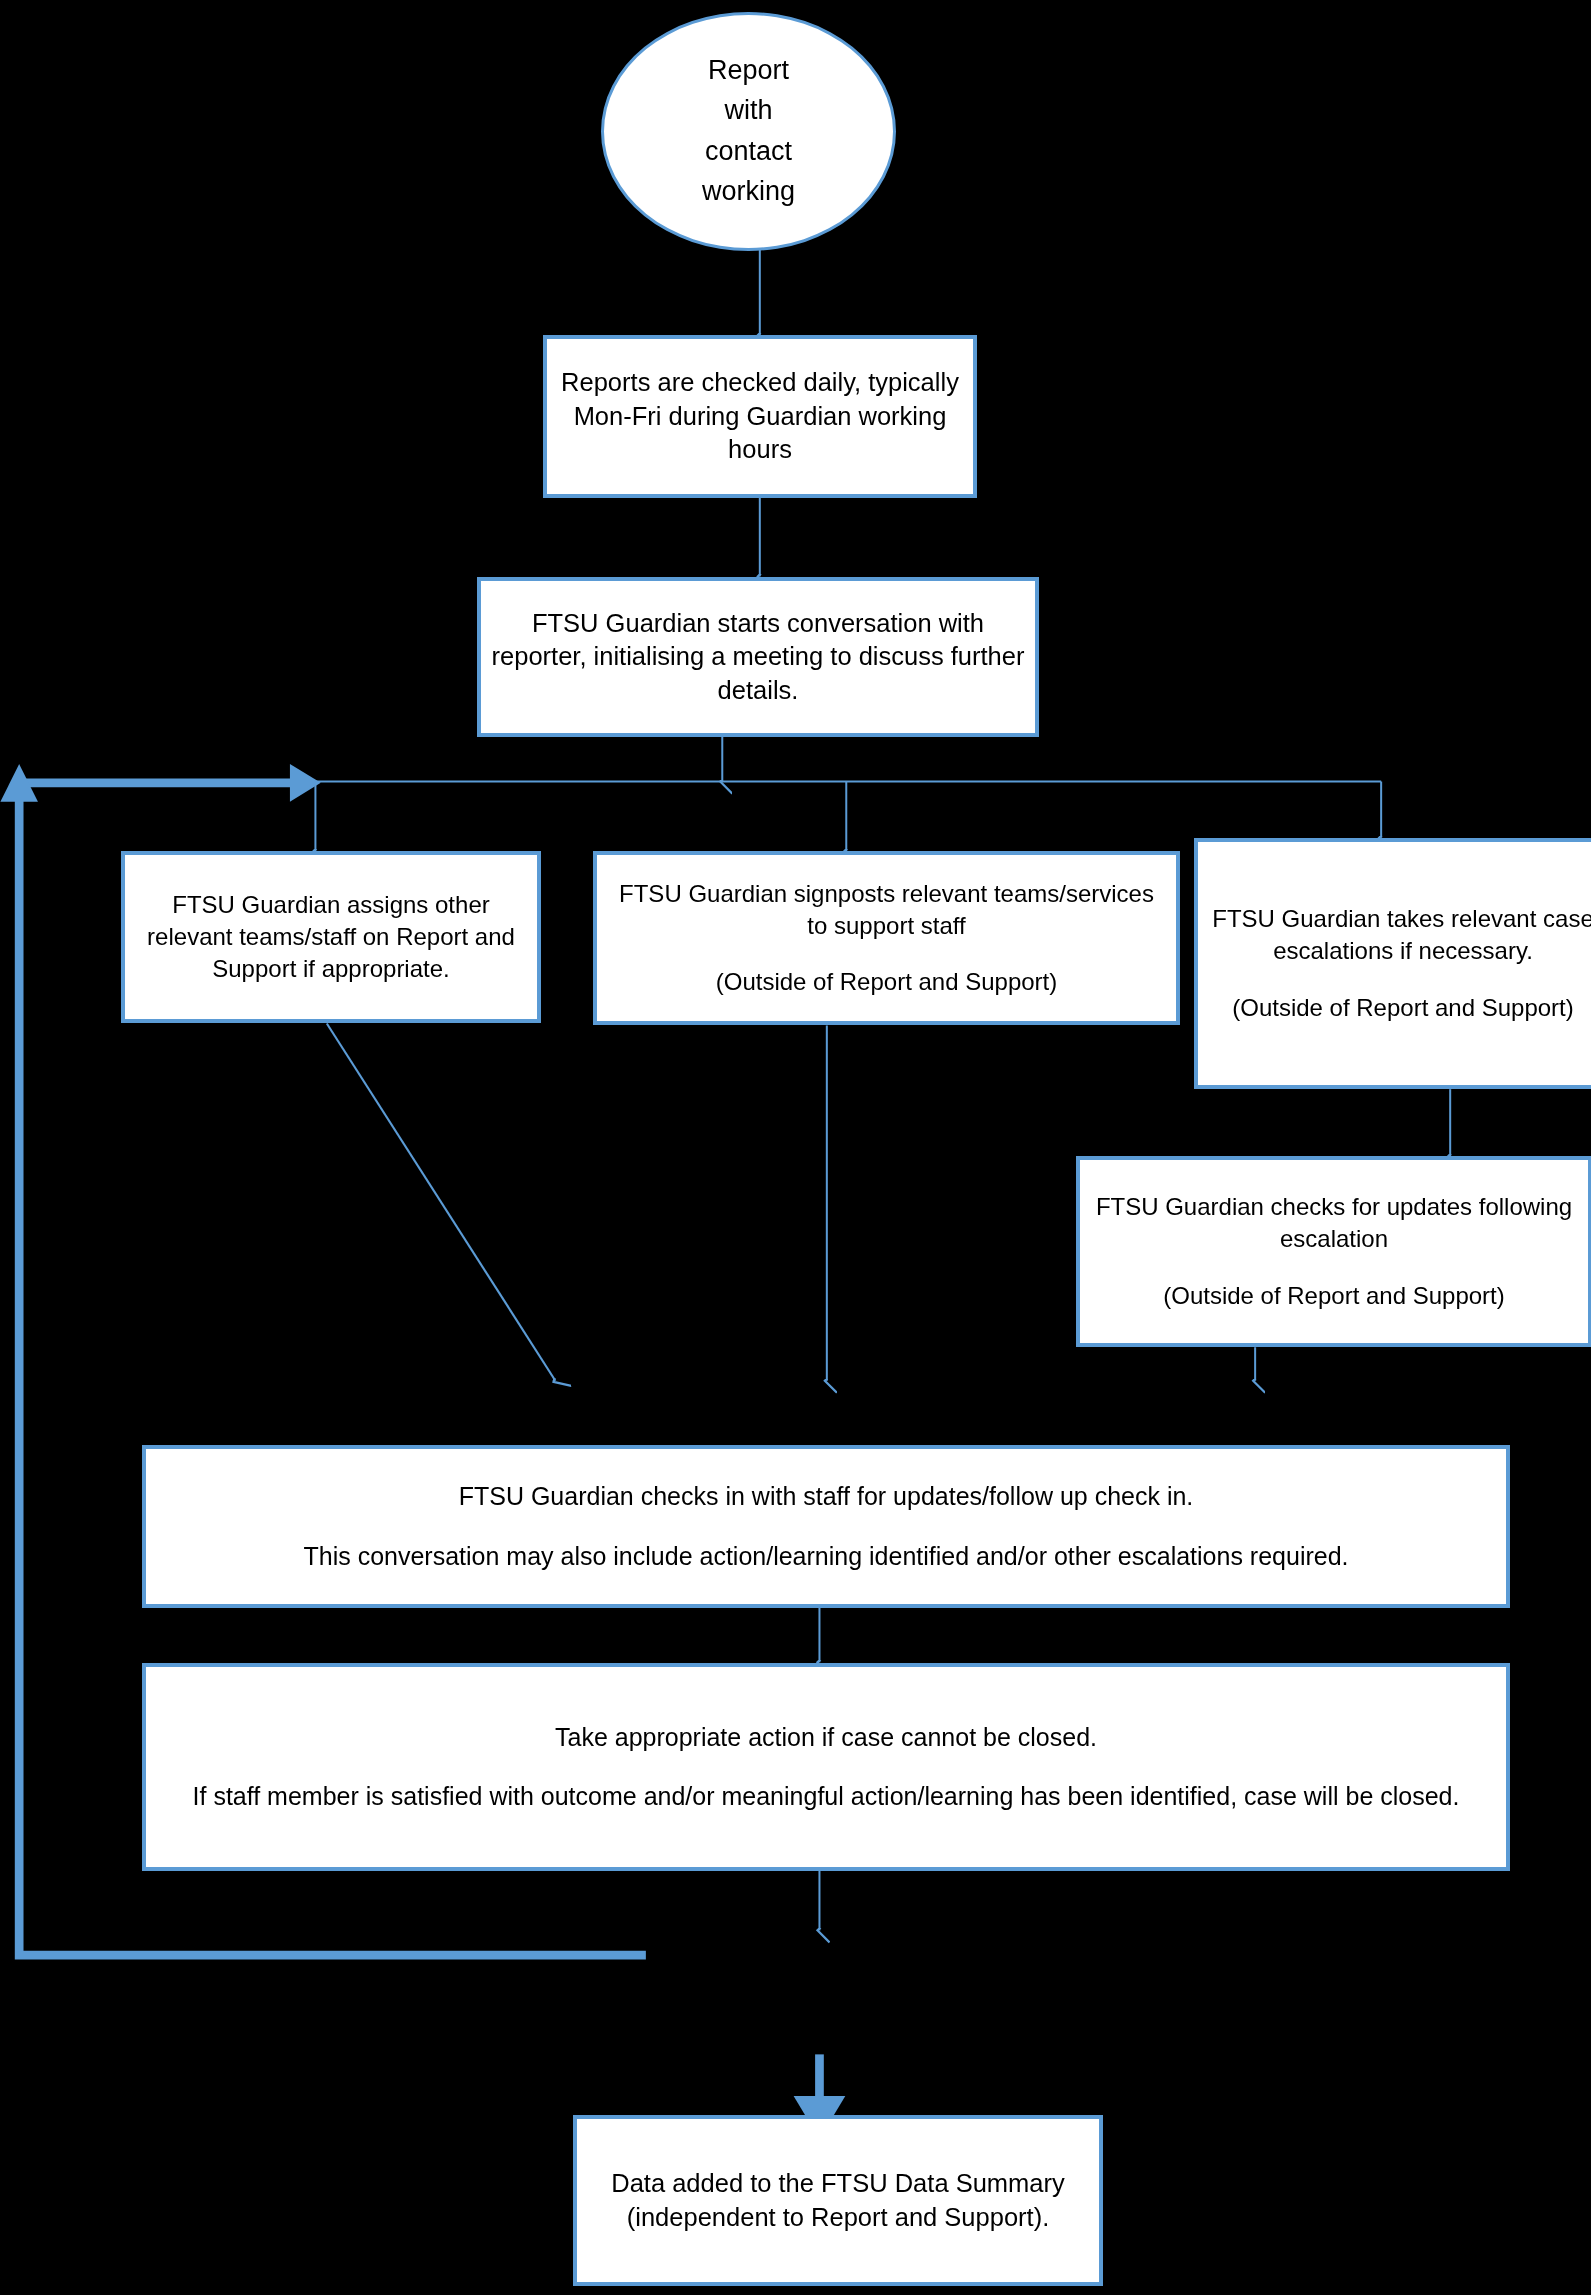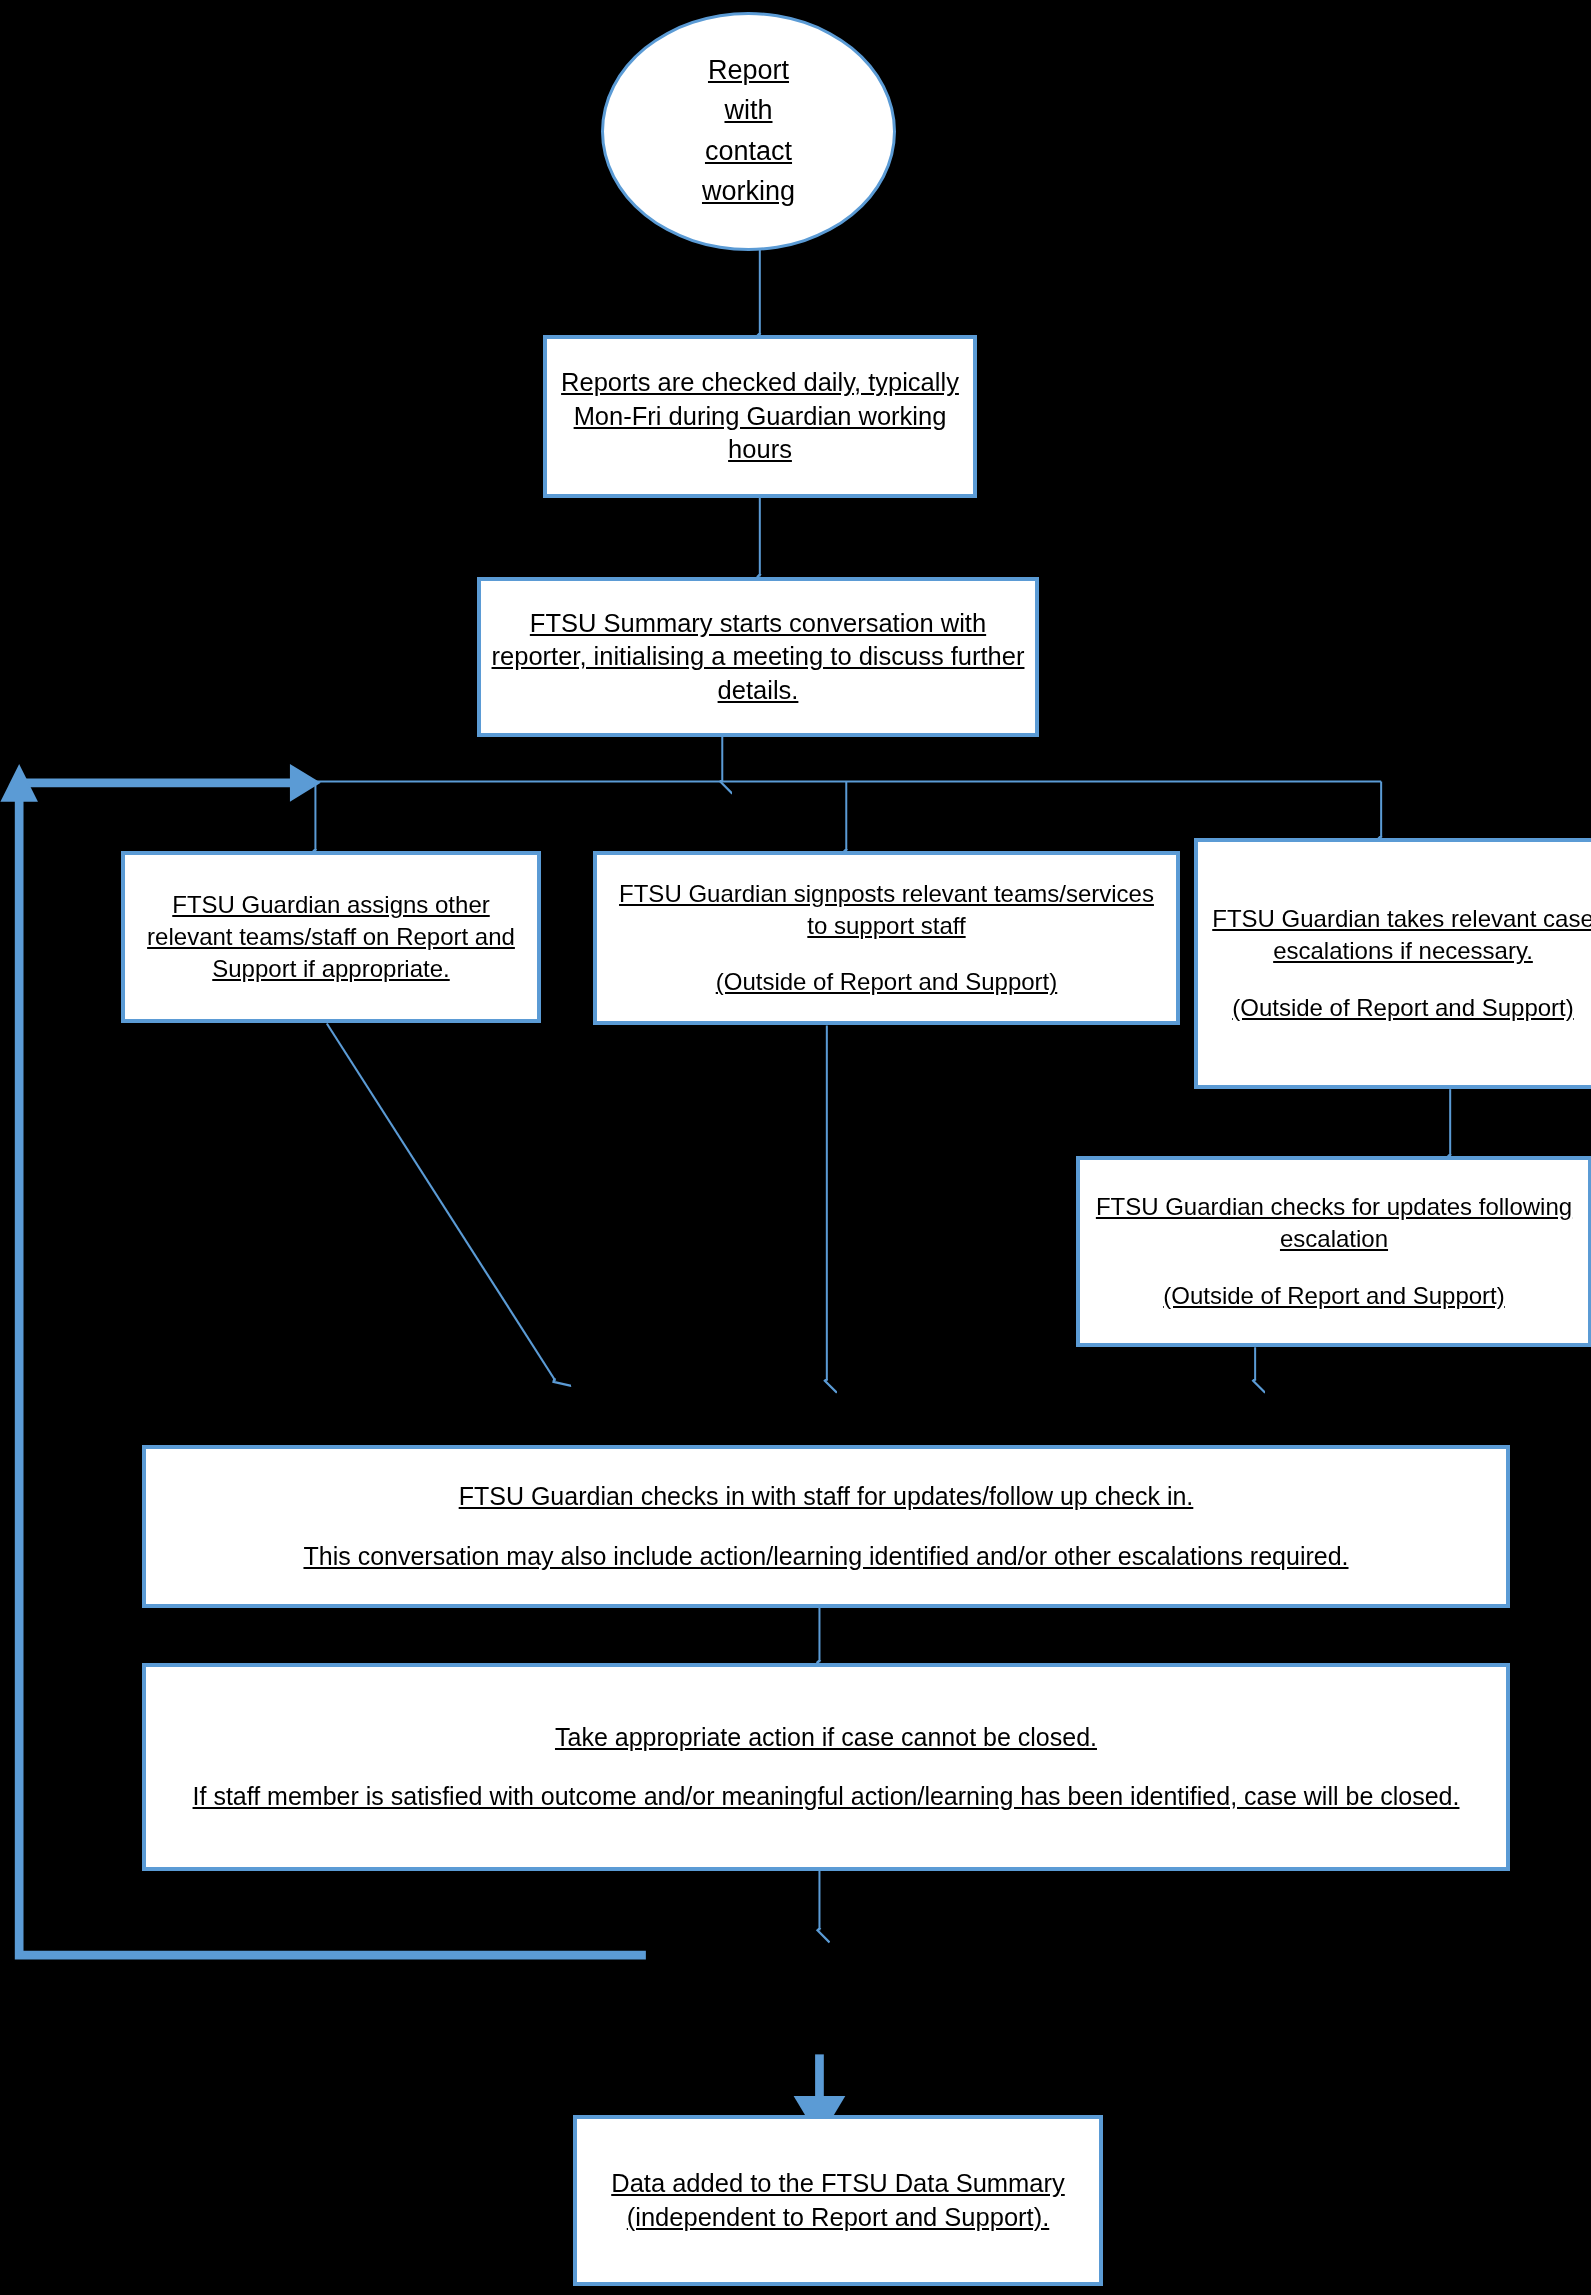--- a/index.html
+++ b/index.html
@@ -27,21 +27,20 @@
     background: #FFFFFF;
     border: 4px solid #5B9BD5;
     box-sizing: border-box;
     display: flex;
     flex-direction: column;
     align-items: center;
     justify-content: center;
     text-align: center;
     color: #000000;
     line-height: 1.32;
-    text-decoration: underline;
   }
   .node.start {
     border-radius: 50%;
     border-width: 3.4px;
   }
   .node p {
     margin: 0;
     padding: 0 9.4px;
     width: 100%;
     box-sizing: border-box;
@@ -135,21 +134,21 @@
     <p style="margin-top:0.18em">with</p>
     <p style="margin-top:0.18em">contact</p>
     <p style="margin-top:0.18em">working</p>
   </div>
 
   <div class="node" style="left:543px; top:335px; width:434px; height:163px; font-size:25.5px;">
     <p>Reports are checked daily, typically Mon-Fri during Guardian working hours</p>
   </div>
 
   <div class="node" style="left:477px; top:577px; width:562px; height:160px; font-size:25.5px;">
-    <p>FTSU Summary starts conversation with reporter, initialising a meeting to discuss further details.</p>
+    <p>FTSU Guardian starts conversation with reporter, initialising a meeting to discuss further details.</p>
   </div>
 
   <div class="node" style="left:121px; top:851px; width:420px; height:172px; font-size:24px;">
     <p>FTSU Guardian assigns other relevant teams/staff on Report and Support if appropriate.</p>
   </div>
 
   <div class="node" style="left:593px; top:851px; width:587px; height:174px; font-size:24px;">
     <p>FTSU Guardian signposts relevant teams/services to support staff</p>
     <p>(Outside of Report and Support)</p>
   </div>

